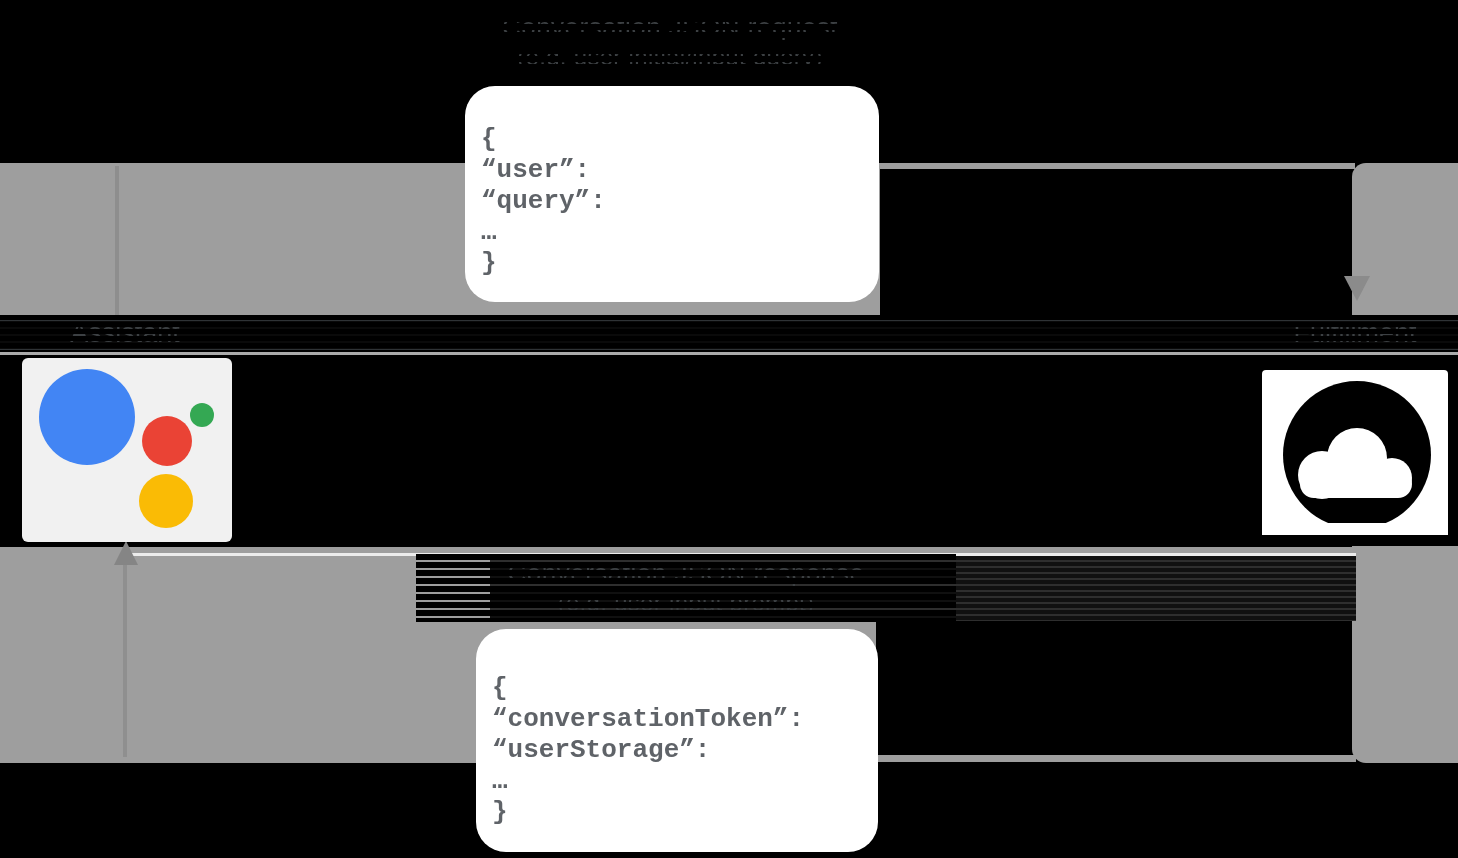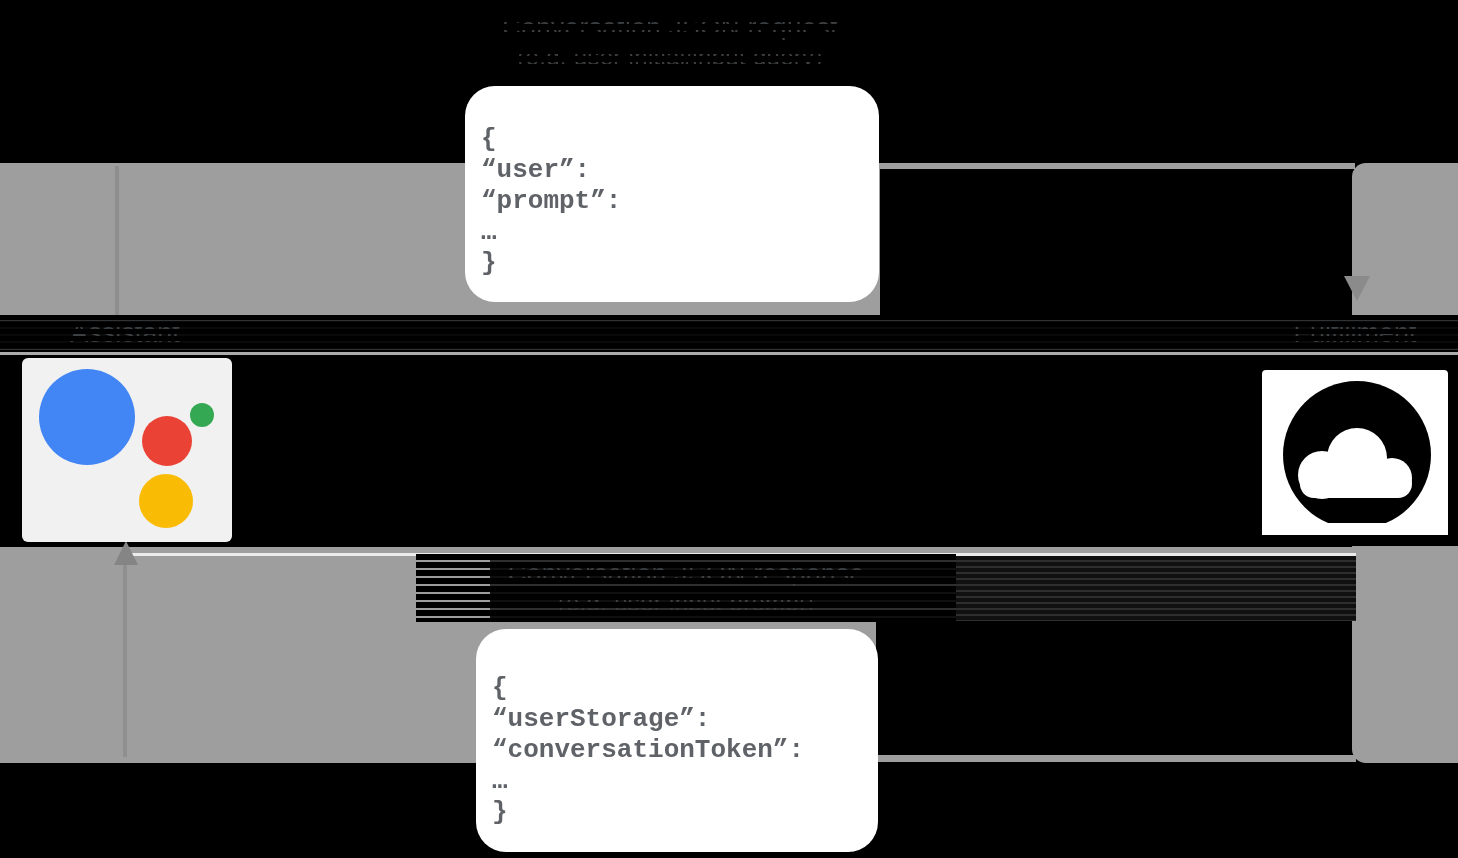--- a/index.html
+++ b/index.html
@@ -89,21 +89,21 @@
   <div class="arrow-up"></div>
 
   <div class="title top">
     <div class="t1">Conversation JSON request</div>
     <div class="t2">(e.g. user initial/input query)</div>
   </div>
 
   <div class="json-box top">
     <div class="jl">{</div>
     <div class="jl indent">“user”:</div>
-    <div class="jl indent">“prompt”:</div>
+    <div class="jl indent">“query”:</div>
     <div class="jl indent">…</div>
     <div class="jl">}</div>
   </div>
 
   <div class="label-band">
     <div class="node-label assistant">Assistant</div>
     <div class="node-label fulfillment">Fulfillment</div>
   </div>
   <div class="separator"></div>
 
@@ -128,19 +128,19 @@
   </div>
 
   <div class="black-bars"></div>
   <div class="title bottom">
     <div class="t1">Conversation JSON response</div>
     <div class="t2">(e.g. user input prompt)</div>
   </div>
 
   <div class="json-box bottom">
     <div class="jl">{</div>
+    <div class="jl indent">“conversationToken”:</div>
     <div class="jl indent">“userStorage”:</div>
-    <div class="jl indent">“conversationToken”:</div>
     <div class="jl indent">…</div>
     <div class="jl">}</div>
   </div>
 
 </div>
 
 </body></html>

